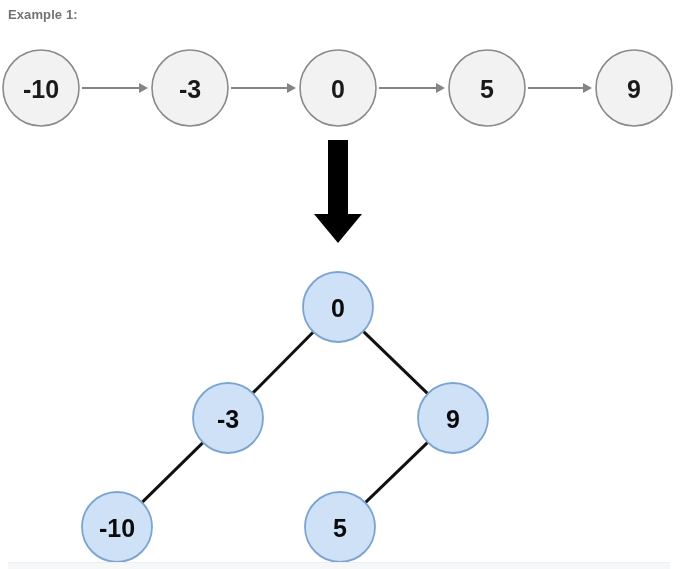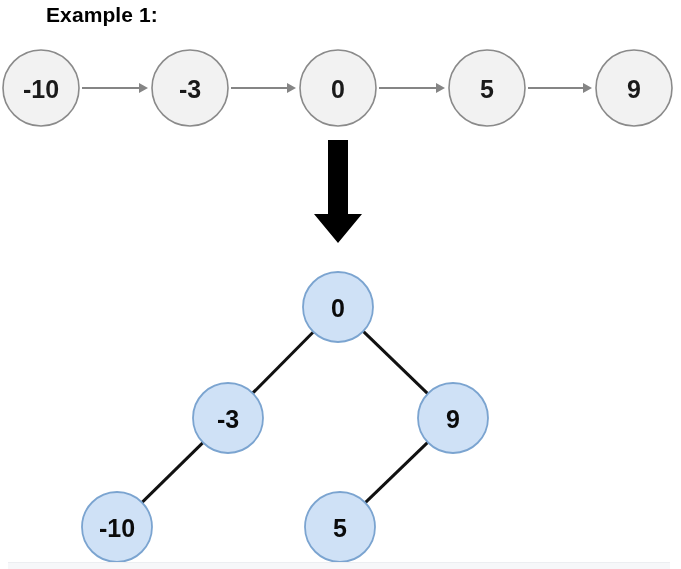--- a/index.html
+++ b/index.html
@@ -15,27 +15,26 @@
     position: relative;
     width: 681px;
     height: 569px;
     background: #ffffff;
     overflow: hidden;
   }
   #page-title {
     position: absolute;
     left: 8px;
     top: 5px;
-    font-size: 21px;
+    font-size: 13px;
     font-weight: bold;
-    color: #000000;
+    color: #737373;
     letter-spacing: 0.1px;
     line-height: 20px;
     white-space: nowrap;
-    margin-left: 38px;
   }
   #diagram-svg {
     position: absolute;
     left: 0;
     top: 0;
     width: 681px;
     height: 569px;
     display: block;
   }
   .ll-node-circle {

